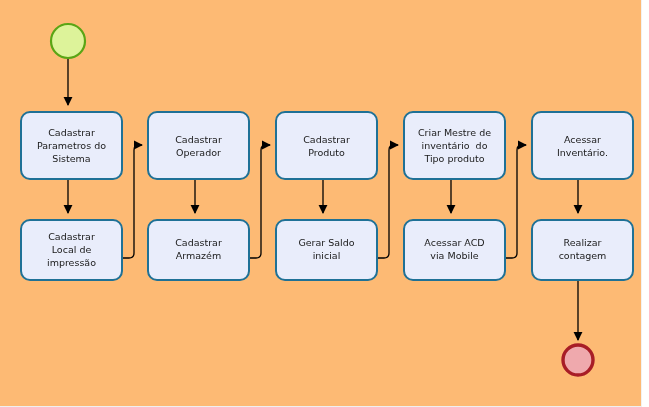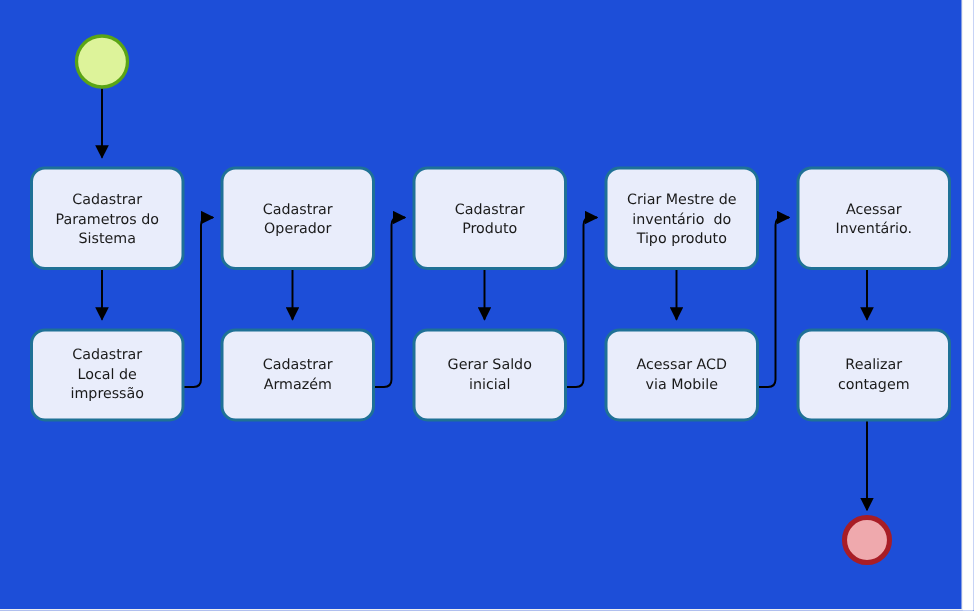--- a/index.html
+++ b/index.html
@@ -8,21 +8,21 @@
     padding: 0;
     background: #ffffff;
   }
   body {
     font-family: "DejaVu Sans", sans-serif;
   }
   #canvas-wrap {
     position: relative;
     width: 642px;
     height: 407px;
-    background: #1d4ed8;
+    background: #fdba74;
     border-right: 1px solid #f2f2f2;
     border-bottom: 1px solid #f0f0f0;
     box-sizing: border-box;
     overflow: hidden;
   }
   svg#flow {
     display: block;
     width: 649px;
     height: 407px;
   }

